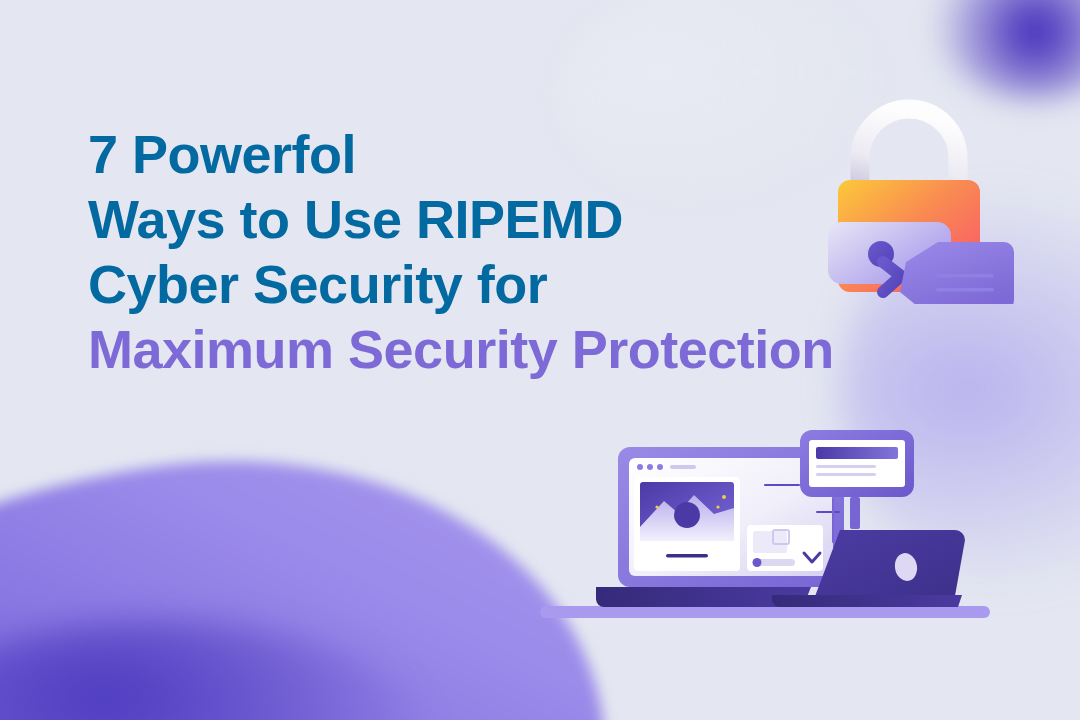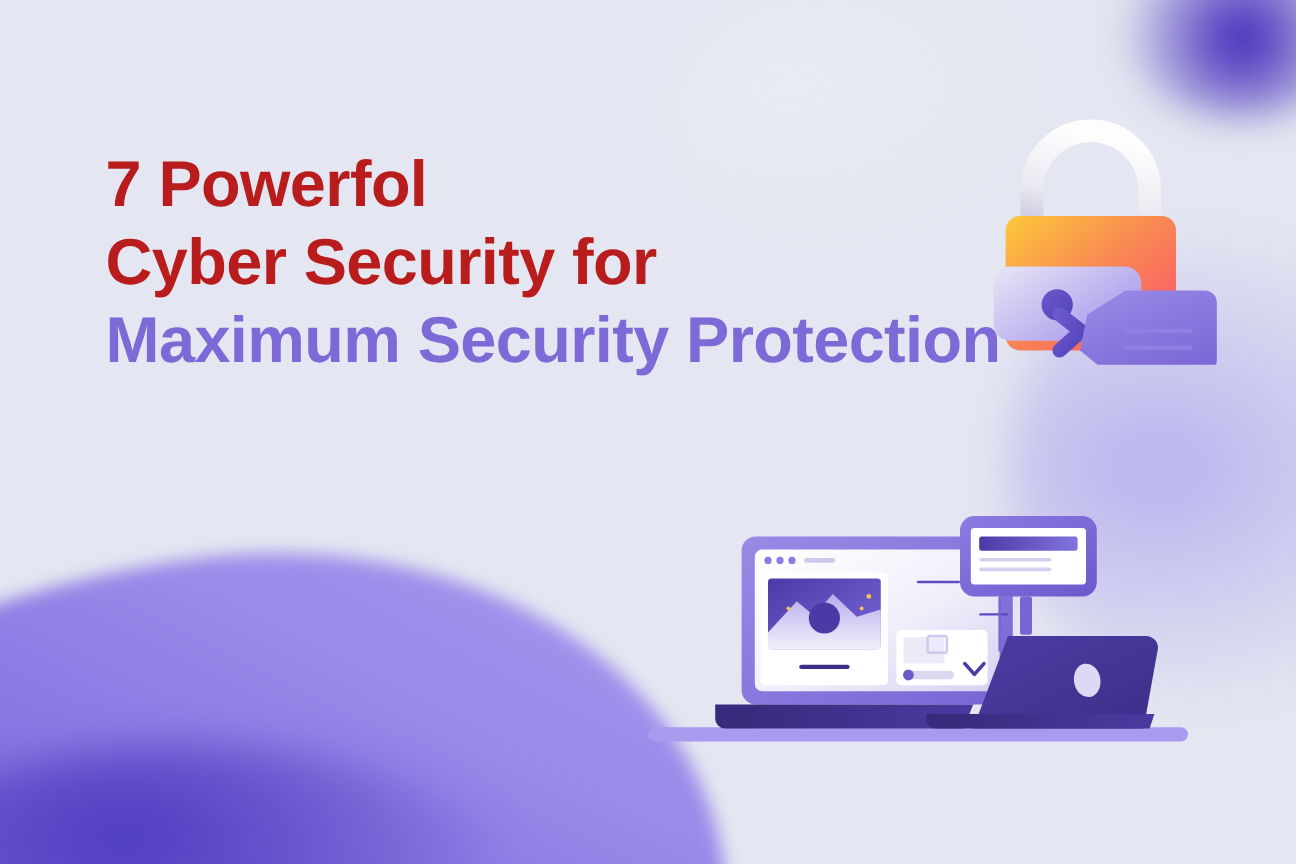--- a/index.html
+++ b/index.html
@@ -102,21 +102,21 @@
     left: 88px;
     top: 122px;
     width: 800px;
     z-index: 5;
   }
   .headline .line {
     font-size: 54px;
     line-height: 65px;
     font-weight: 700;
     letter-spacing: -0.5px;
-    color: #b91c1c;
+    color: #0369a1;
     white-space: nowrap;
   }
   .headline .line.accent {
     color: #7d6ad6;
   }
 
   
   .padlock {
     position: absolute;
     left: 828px;
@@ -145,20 +145,21 @@
     <div class="blob-tr"></div>
     <div class="blob-tr-dark"></div>
     <div class="blob-tr-soft"></div>
     <div class="blob-r-edge"></div>
     <div class="blob-bl"></div>
     <div class="blob-bl-edge"></div>
   </div>
 
   <div class="headline">
     <div class="line">7 Powerfol</div>
+    <div class="line">Ways to Use RIPEMD</div>
     <div class="line">Cyber Security for</div>
     <div class="line accent">Maximum Security Protection</div>
   </div>
 
   <svg class="padlock" viewBox="0 0 196 208">
     <defs>
       <linearGradient id="lockShackle" x1="0" y1="1" x2="0.3" y2="0">
         <stop offset="0%" stop-color="#c9c6dd"></stop>
         <stop offset="40%" stop-color="#eceaf2"></stop>
         <stop offset="100%" stop-color="#fdfdfe"></stop>

